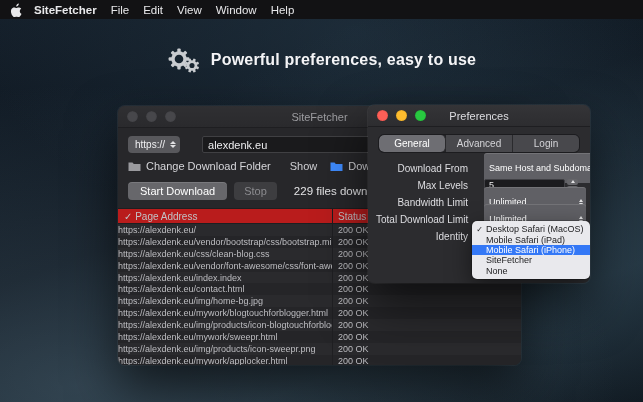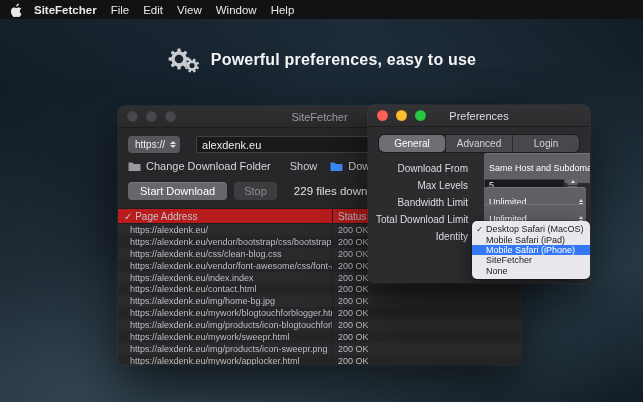--- a/index.html
+++ b/index.html
@@ -25,21 +25,21 @@
   .window{position:absolute;border-radius:7px;overflow:hidden;
     box-shadow:0 22px 50px rgba(0,0,0,.6),0 0 0 1px rgba(255,255,255,.07);}
   .titlebar{height:21px;display:flex;align-items:center;justify-content:center;
     position:relative;font-size:11px;border-bottom:1px solid #1e1e21;}
   .lights{position:absolute;left:9px;top:5px;display:flex;gap:8px;}
   .light{width:11px;height:11px;border-radius:50%;box-shadow:inset 0 0 1px rgba(0,0,0,.4);}
   
   .win-main{left:118px;top:106px;width:403px;height:259px;background:#27272a;}
   .win-main .titlebar{background:linear-gradient(#2f2f32,#2a2a2d);color:#9d9da1;}
   .win-main .light{background:#47474b;}
-  .url-row{display:flex;align-items:flex-end;gap:16px;padding:8px 10px 0;}
+  .url-row{display:flex;align-items:flex-end;gap:22px;padding:8px 10px 0;}
   .scheme{height:17px;background:#58585c;border-radius:4px;color:#f0f0f2;font-size:10px;
     display:flex;align-items:center;gap:5px;padding:0 4px 0 7px;}
   .updown{display:flex;flex-direction:column;gap:1px;}
   .tri-up{width:0;height:0;border-left:3px solid transparent;border-right:3px solid transparent;border-bottom:3.5px solid #e2e2e4;}
   .tri-dn{width:0;height:0;border-left:3px solid transparent;border-right:3px solid transparent;border-top:3.5px solid #e2e2e4;}
   .url-field{flex:1;height:15px;background:#1a1a1c;border:1px solid #404043;border-radius:2px;
     color:#ececee;font-size:11px;padding:0 5px;display:flex;align-items:center;}
   .folder-row{display:flex;align-items:center;gap:5px;padding:7px 10px 0;font-size:11px;color:#d6d6da;}
   .show-label{margin-left:14px;margin-right:8px;color:#cfcfd3;}
   .action-row{display:flex;align-items:center;gap:7px;padding:10px 10px 0;}
@@ -49,21 +49,21 @@
   .count{font-size:11.5px;color:#e4e4e6;margin-left:10px;}
   .dl-table{position:absolute;left:0;right:0;top:102px;bottom:0;display:flex;flex-direction:column;}
   .thead{height:14px;background:#b91c1c;border-top:1px solid #1e1e20;border-bottom:1px solid #1e1e20;
     display:grid;grid-template-columns:214px 1fr;align-items:center;font-size:10px;color:#c2c2c6;}
   .thead .th{padding:0 6px;white-space:nowrap;}
   .thead .th-status{border-left:1px solid #1e1e20;height:100%;display:flex;align-items:center;padding:0 5px;}
   .tbody{flex:1;overflow:hidden;}
   .trow{height:11.9px;display:grid;grid-template-columns:214px 1fr;align-items:center;
     font-size:9px;color:#bdbdc1;background:#2a2a2d;}
   .trow.alt{background:#252528;}
-  .cell-url{padding:0 12px;white-space:nowrap;overflow:hidden;}
+  .cell-url{padding:0 0;white-space:nowrap;overflow:hidden;}
   .cell-status{padding:0 5px;border-left:1px solid #1f1f22;height:100%;display:flex;align-items:center;}
   
   .win-prefs{left:368px;top:105px;width:222px;height:178px;background:#2c2c2f;z-index:5;}
   .win-prefs .titlebar{background:linear-gradient(#343437,#2d2d30);color:#dedee2;}
   .l-red{background:#ff5f57;}.l-yel{background:#febc2e;}.l-grn{background:#28c840;}
   .tabs{display:flex;justify-content:center;margin-top:7px;}
   .seg{display:flex;background:#242427;border:1px solid #1c1c1f;border-radius:6px;overflow:hidden;height:17px;}
   .seg-item{min-width:46px;padding:0 10px;display:flex;align-items:center;justify-content:center;
     font-size:10px;color:#d4d4d8;background:#48484c;border-right:1px solid #2a2a2d;}
   .seg-item:last-child{border-right:none;}

